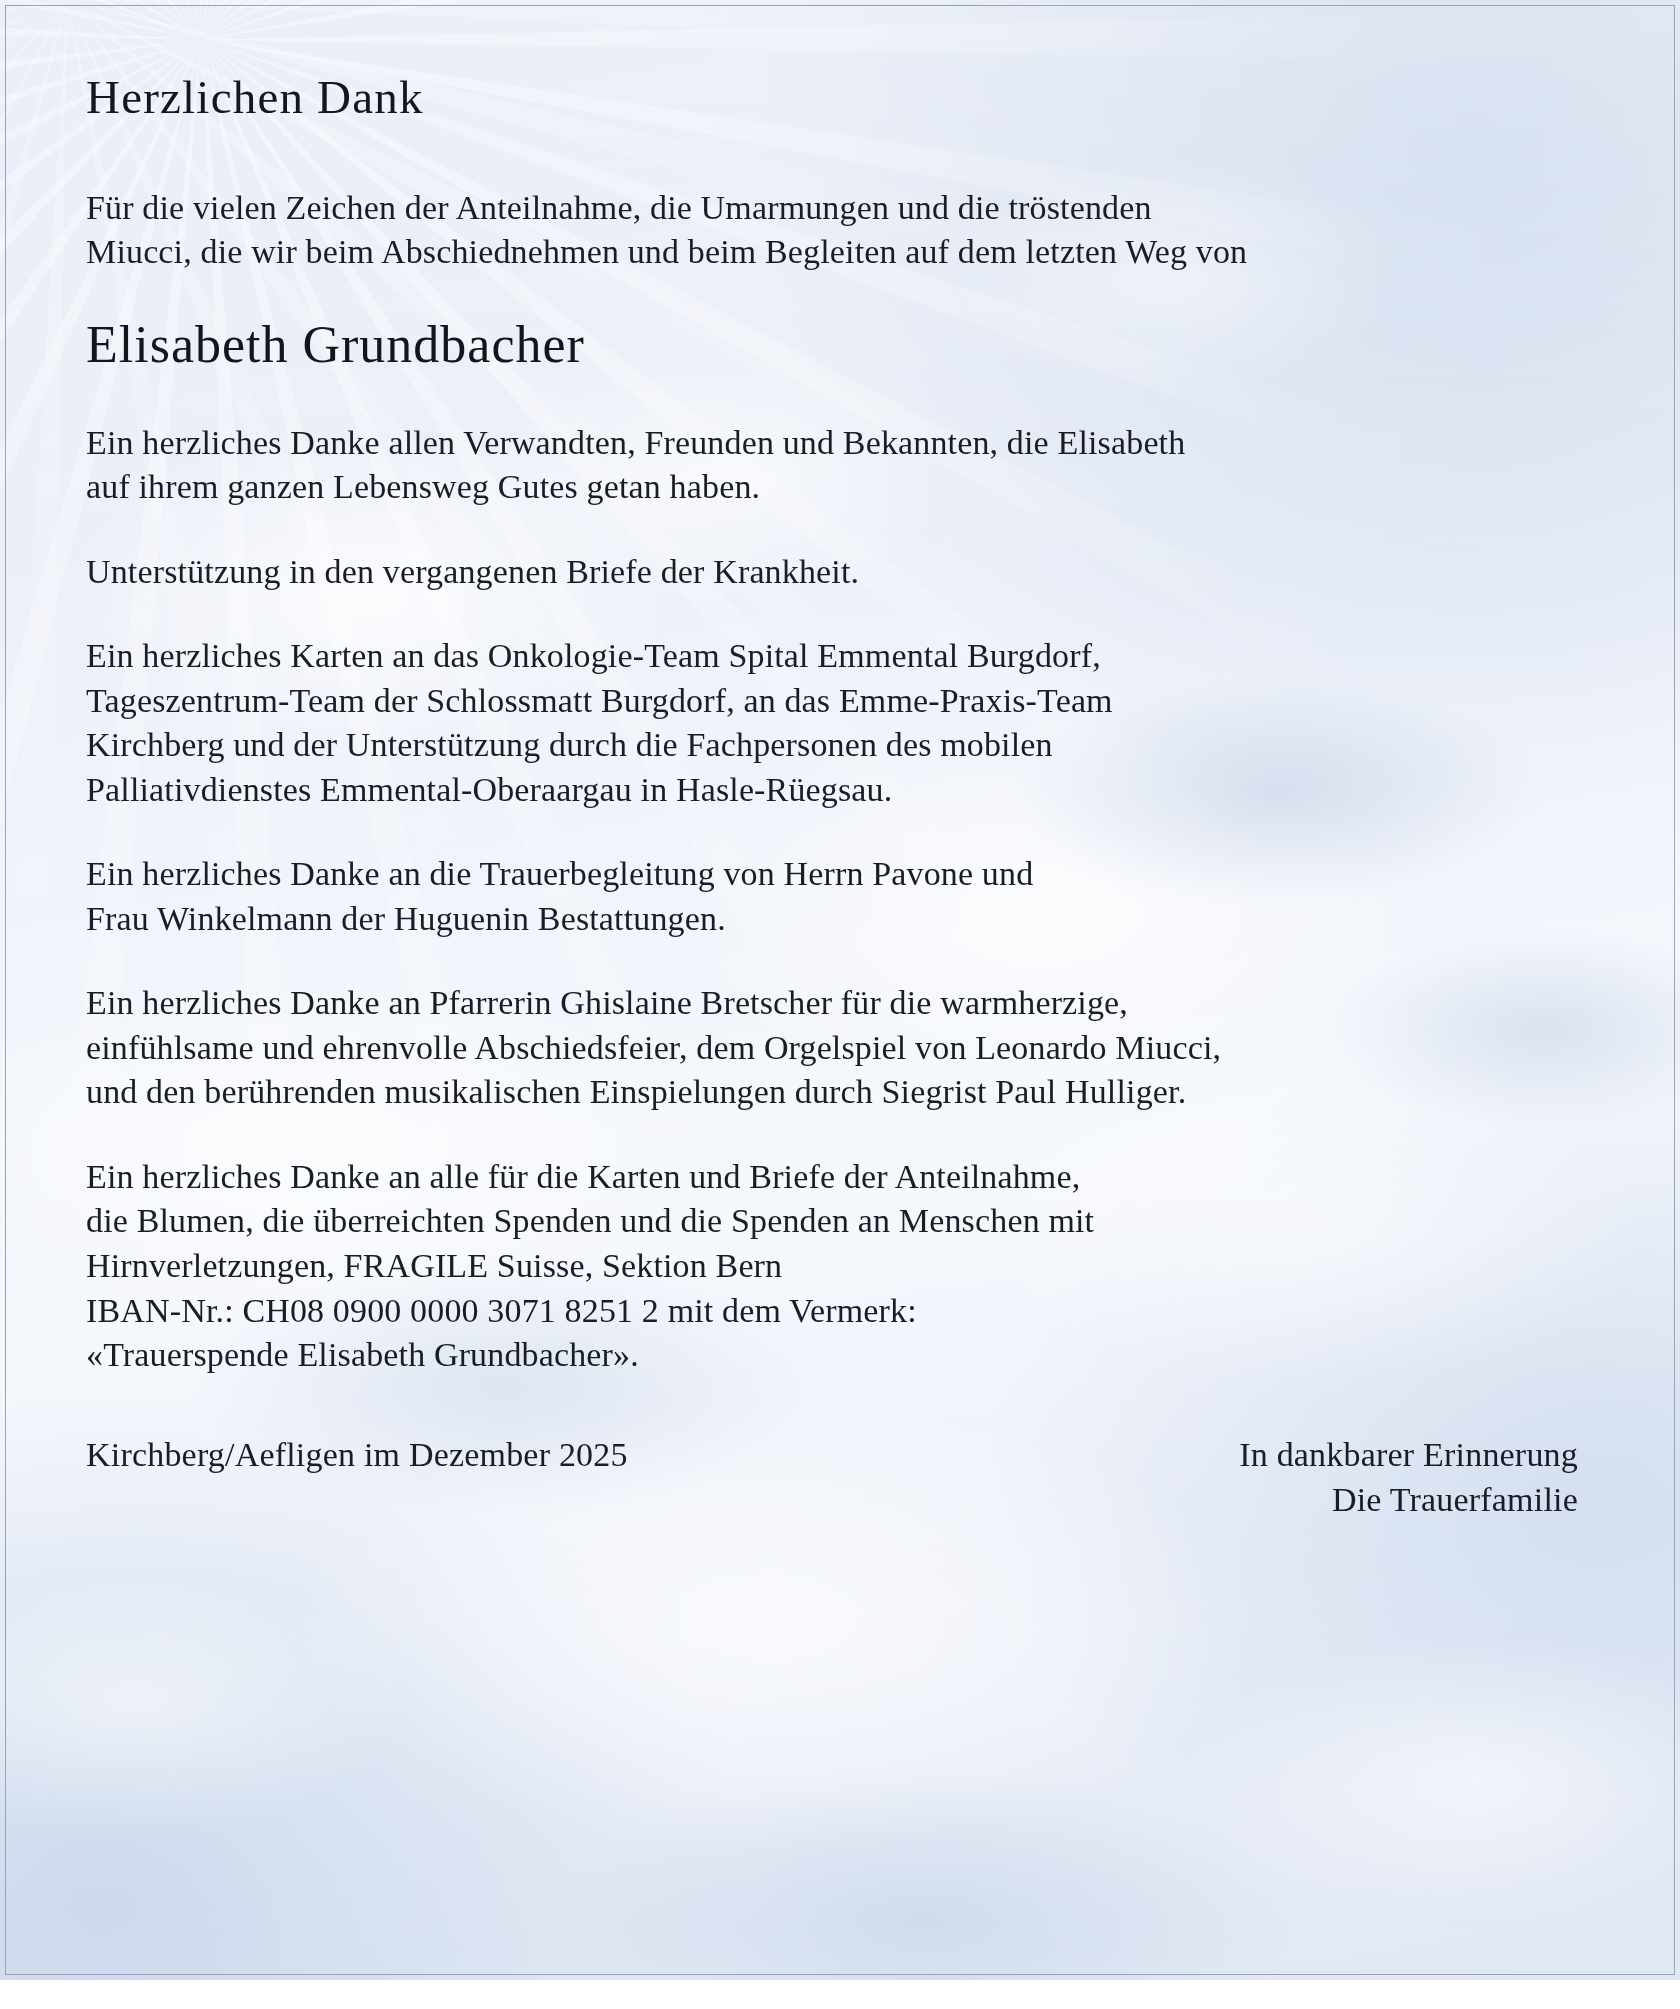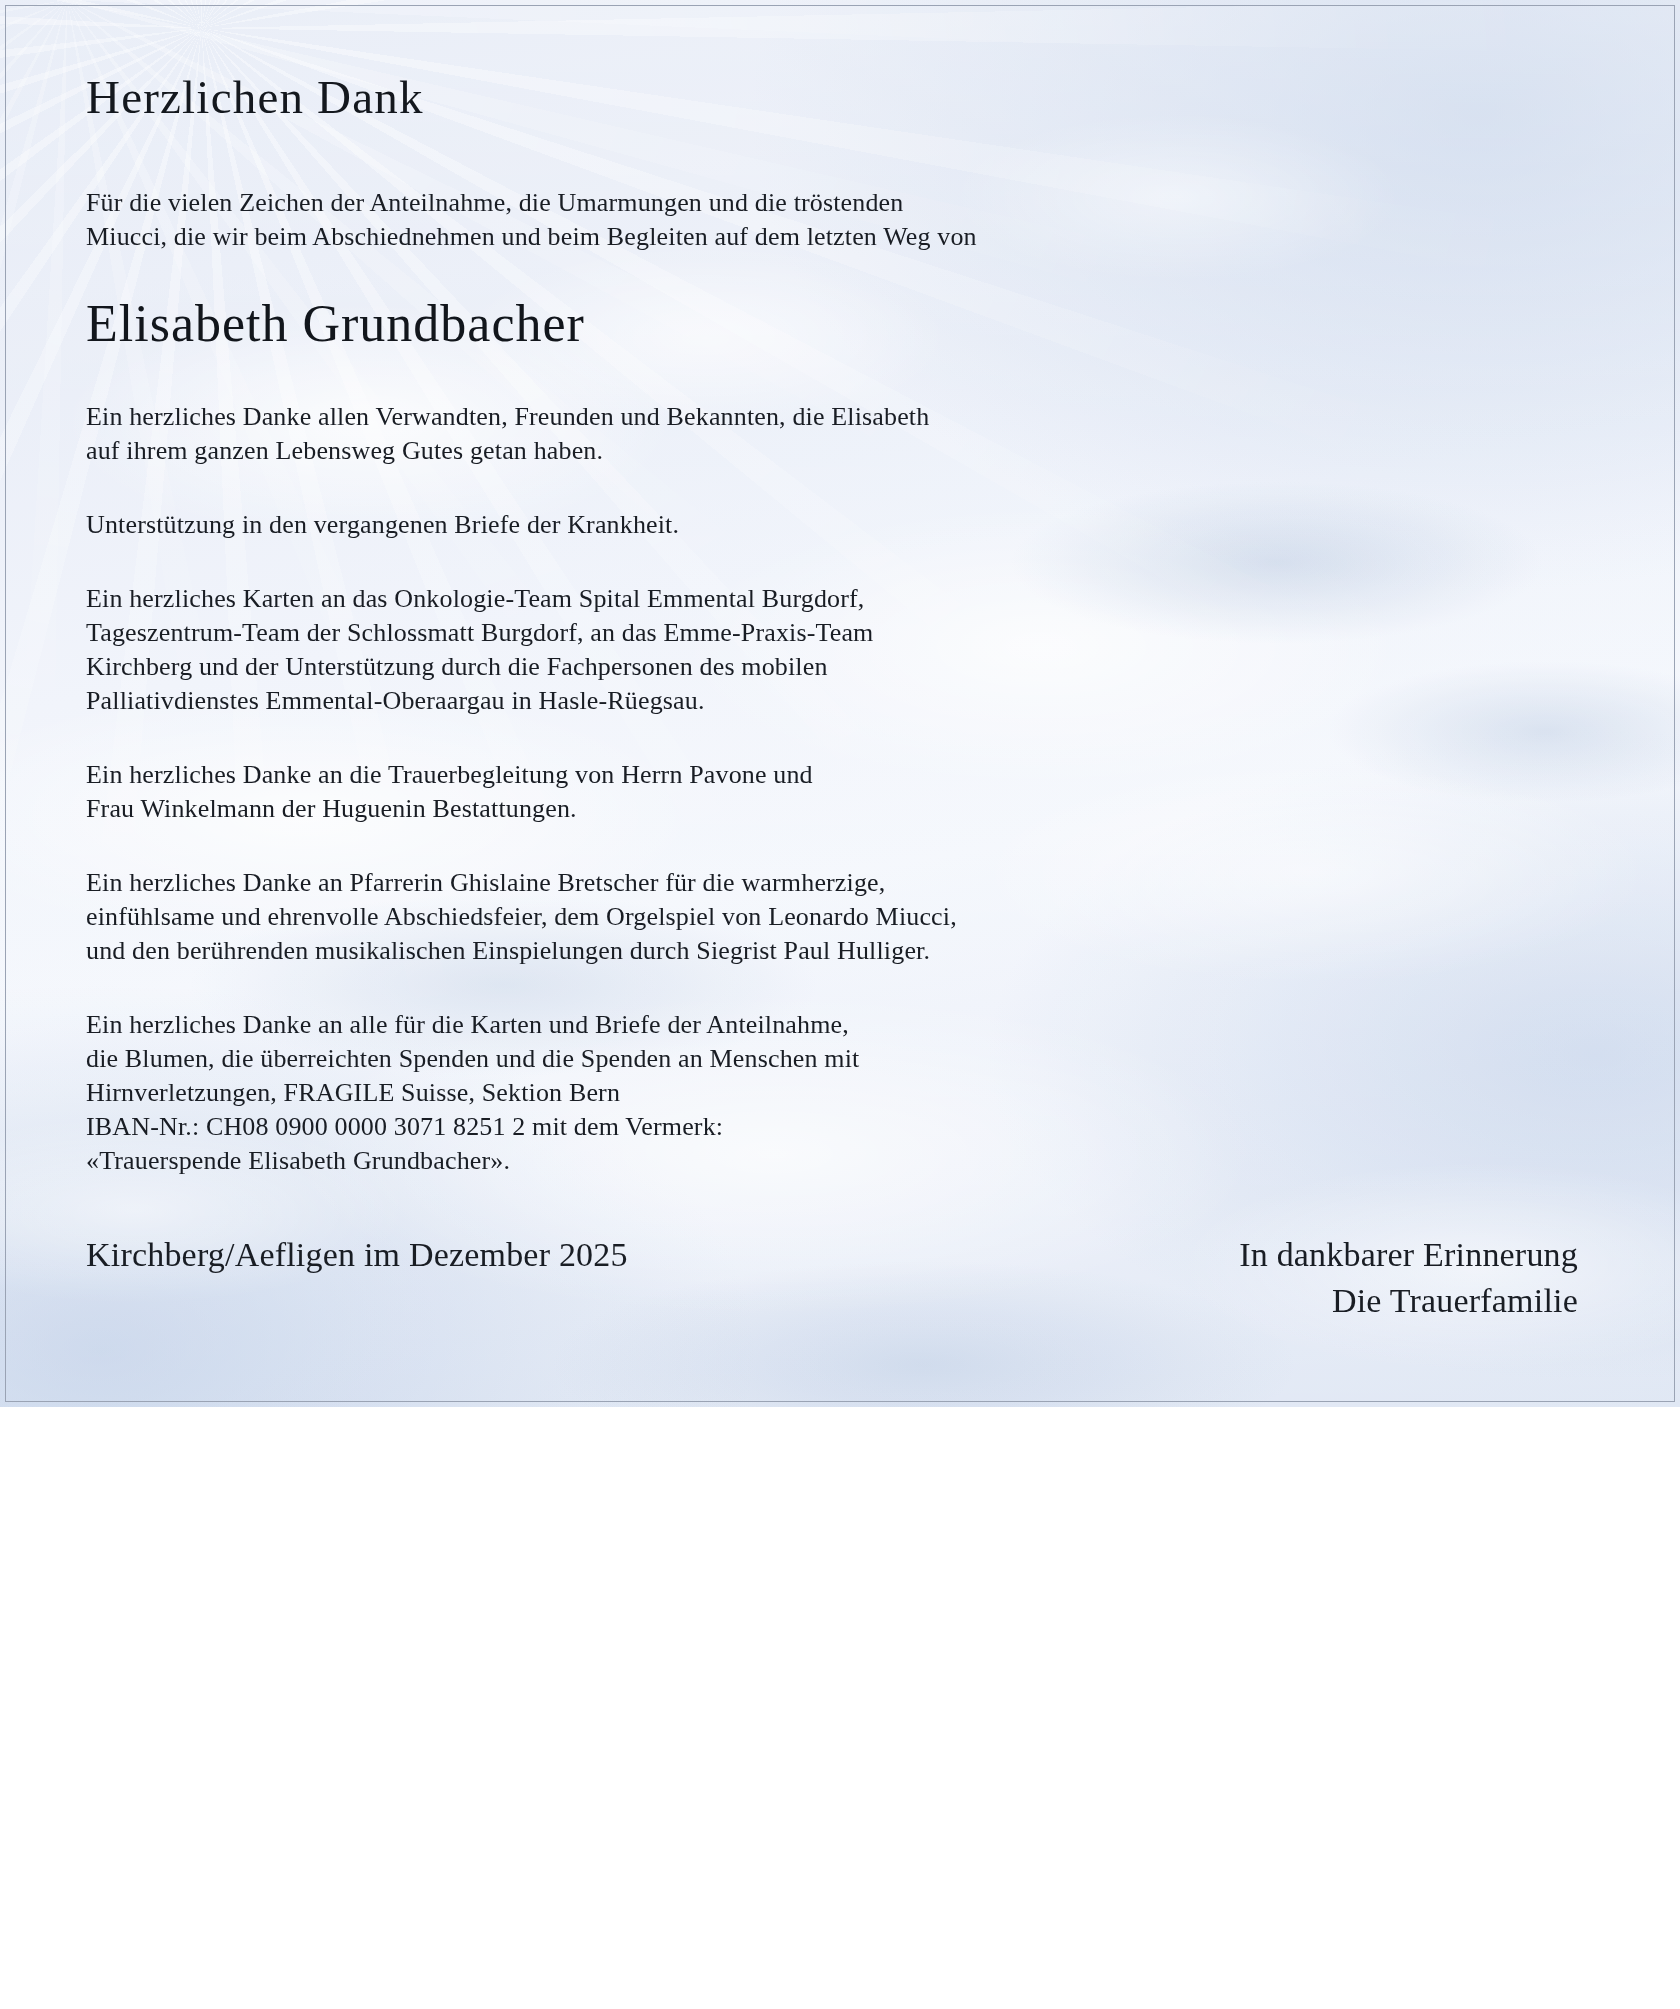--- a/index.html
+++ b/index.html
@@ -2,21 +2,21 @@
 <html lang="de"><head>
 <meta charset="utf-8">
 <title>Herzlichen Dank</title>
 <style>
   html,body{margin:0;padding:0;background:#ffffff;}
   body{font-family:"Liberation Serif", serif;}
 
   .card{
     position:relative;
     width:1680px;
-    height:1407px;
+    height:1980px;
     overflow:hidden;
     box-sizing:border-box;
     background:#e7ecf6;
   }
 
   
   .bg{position:absolute;inset:0;overflow:hidden;}
   .bg-layer{position:absolute;inset:0;}
 
   .sky-base{
@@ -115,21 +115,21 @@
     font-size:52px;
     line-height:1.15;
     margin:10px 0 46px 0;
     letter-spacing:1px;
     color:#12161c;
   }
 
   .block-lines{margin:0 0 40px 0;}
   .block-lines .ln{
     display:block;
-    font-size:26px;
+    font-size:34px;
     line-height:1.31;
     color:#191d24;
     letter-spacing:0.15px;
   }
 
   .footer{
     display:flex;
     justify-content:space-between;
     align-items:flex-start;
     margin-top:54px;

